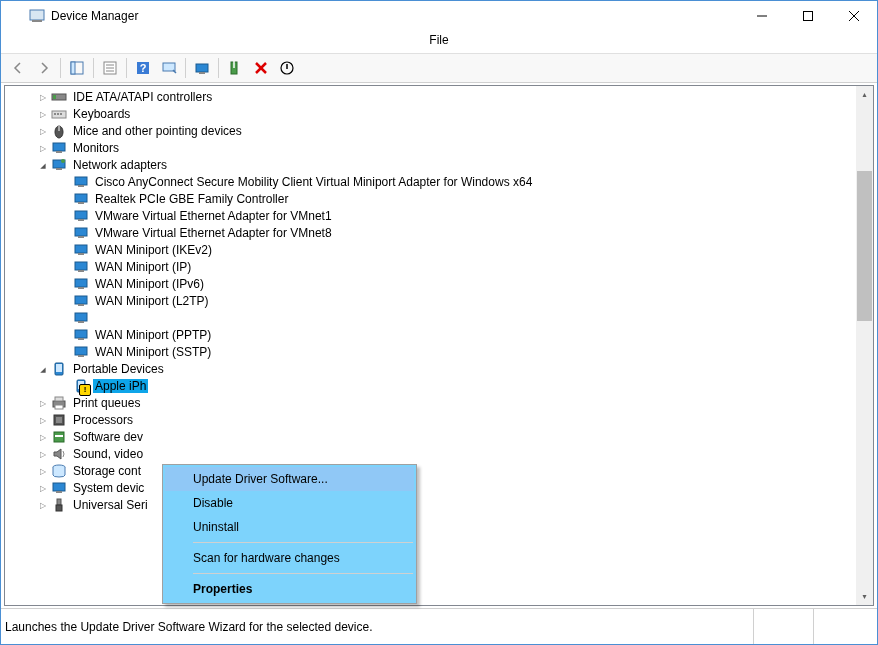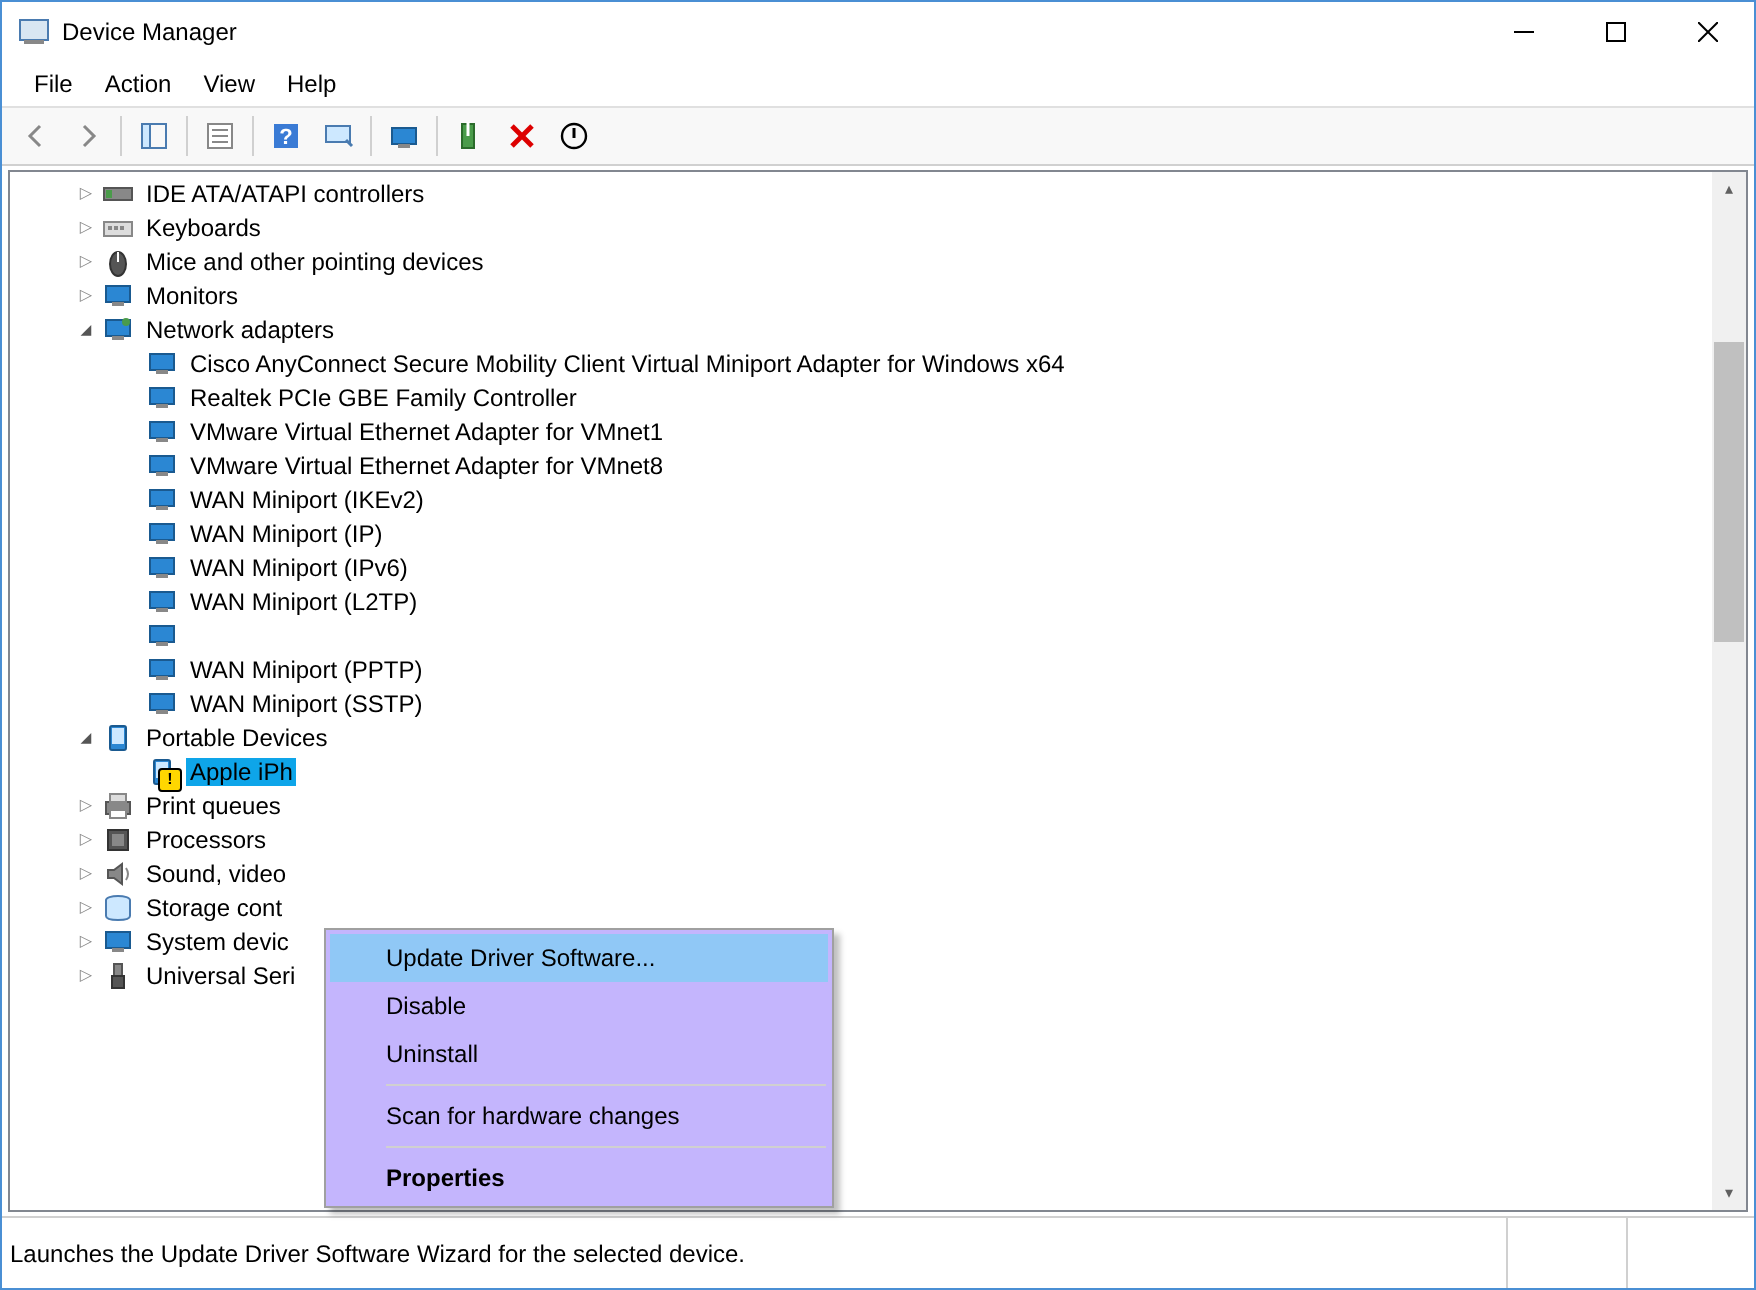--- a/index.html
+++ b/index.html
@@ -1,27 +1,27 @@
 <!DOCTYPE html>
 <html><head>
   <meta charset="utf-8">
   <style>
     * { box-sizing: border-box; margin: 0; padding: 0; font-family: "Segoe UI", Tahoma, sans-serif; }
     body { background: #fff; width: 878px; height: 645px; overflow: hidden; position: relative; }
     
     .window { width: 878px; height: 645px; border: 1px solid #4a8fd4; background: #fff; display: flex; flex-direction: column; }
     
-    .titlebar { height: 30px; display: flex; align-items: center; padding: 0 0 0 8px; }
+    .titlebar { height: 30px; display: flex; align-items: center; padding: 0 0 0 8px; margin-left: 20px; }
     .titlebar-icon { width: 16px; height: 16px; margin-right: 6px; }
     .titlebar-text { font-size: 12px; color: #000; flex: 1; }
     .window-controls { display: flex; height: 100%; }
     .window-btn { width: 46px; height: 100%; display: flex; align-items: center; justify-content: center; }
     .window-btn svg { width: 10px; height: 10px; }
     
-    .menubar { height: 22px; display: flex; padding: 0 8px; align-items: center; }
+    .menubar { height: 22px; display: flex; padding: 0 8px; align-items: center; flex-direction: column; }
     .menu-item { padding: 2px 8px; font-size: 12px; color: #000; }
     
     .toolbar { height: 30px; border-top: 1px solid #e0e0e0; border-bottom: 1px solid #d0d0d0; display: flex; align-items: center; padding: 0 4px; background: #f8f8f8; }
     .toolbar-btn { width: 24px; height: 24px; display: flex; align-items: center; justify-content: center; margin: 0 1px; }
     .toolbar-sep { width: 1px; height: 20px; background: #d0d0d0; margin: 0 3px; }
     
     .tree-area { flex: 1; border: 1px solid #828790; margin: 2px 3px 2px 3px; position: relative; overflow: hidden; background: #fff; }
     .tree-content { position: absolute; inset: 0 17px 0 0; overflow: hidden; padding: 2px 0; }
     .scrollbar-v { position: absolute; right: 0; top: 0; bottom: 0; width: 17px; background: #f0f0f0; }
     .scrollbar-thumb { position: absolute; left: 1px; width: 15px; background: #c0c0c0; top: 85px; height: 150px; }
@@ -34,21 +34,21 @@
     .twisty-expanded::before { content: "◢"; color: #555; font-size: 7px; }
     .node-icon { width: 16px; height: 16px; margin-right: 4px; display: flex; align-items: center; justify-content: center; }
     .node-label { padding: 0 2px; }
     .selected .node-label { background: #0ea5e9; }
     .indent-1 { padding-left: 30px; }
     .indent-2 { padding-left: 52px; }
     
     .warn-badge { position: relative; }
     .warn-badge::after { content: "!"; position: absolute; right: -2px; bottom: -2px; width: 10px; height: 10px; background: #ffd700; border: 1px solid #000; border-radius: 2px; font-size: 8px; text-align: center; line-height: 9px; color: #000; font-weight: bold; }
     
-    .context-menu { position: absolute; left: 162px; top: 464px; width: 255px; background: #c4b5fd; border: 1px solid #a0a0a0; box-shadow: 3px 3px 3px rgba(0,0,0,0.25); z-index: 100; padding: 2px; }
+    .context-menu { position: absolute; left: 162px; top: 464px; width: 255px; background: #7dd3fc; border: 1px solid #a0a0a0; box-shadow: 3px 3px 3px rgba(0,0,0,0.25); z-index: 100; padding: 2px; }
     .ctx-item { height: 24px; display: flex; align-items: center; padding-left: 28px; font-size: 12px; color: #000; }
     .ctx-item.hl { background: #90c8f6; }
     .ctx-sep { height: 1px; background: #d0d0d0; margin: 3px 1px 3px 28px; }
     .ctx-item.bold { font-weight: bold; }
     
     .statusbar { height: 36px; border-top: 1px solid #d0d0d0; display: flex; align-items: center; font-size: 12px; color: #000; padding: 0 4px; }
     .status-cell-main { flex: 1; }
     .status-cell { border-left: 1px solid #d0d0d0; width: 60px; height: 100%; }
   </style>
 </head>
@@ -356,20 +356,30 @@
         </div>
         <div class="tree-node indent-1">
           <span class="twisty twisty-collapsed"></span>
           <span class="node-icon">
             <svg width="16" height="16" viewBox="0 0 16 16">
               <rect x="3" y="3" width="10" height="10" fill="#555" stroke="#333"></rect>
               <rect x="5" y="5" width="6" height="6" fill="#888"></rect>
             </svg>
           </span>
           <span class="node-label">Processors</span>
+        </div>
+        <div class="tree-node indent-1">
+          <span class="twisty twisty-collapsed"></span>
+          <span class="node-icon">
+            <svg width="16" height="16" viewBox="0 0 16 16">
+              <rect x="3" y="3" width="10" height="10" fill="#4a9b4a" stroke="#2a6b2a"></rect>
+              <rect x="4" y="6" width="8" height="2" fill="#fff"></rect>
+            </svg>
+          </span>
+          <span class="node-label">Software dev</span>
         </div>
         <div class="tree-node indent-1">
           <span class="twisty twisty-collapsed"></span>
           <span class="node-icon">
             <svg width="16" height="16" viewBox="0 0 16 16">
               <path d="M3 6 L6 6 L10 3 L10 13 L6 10 L3 10 Z" fill="#888" stroke="#555"></path>
               <path d="M12 5 Q14 8 12 11" fill="none" stroke="#888"></path>
             </svg>
           </span>
           <span class="node-label">Sound, video</span>

